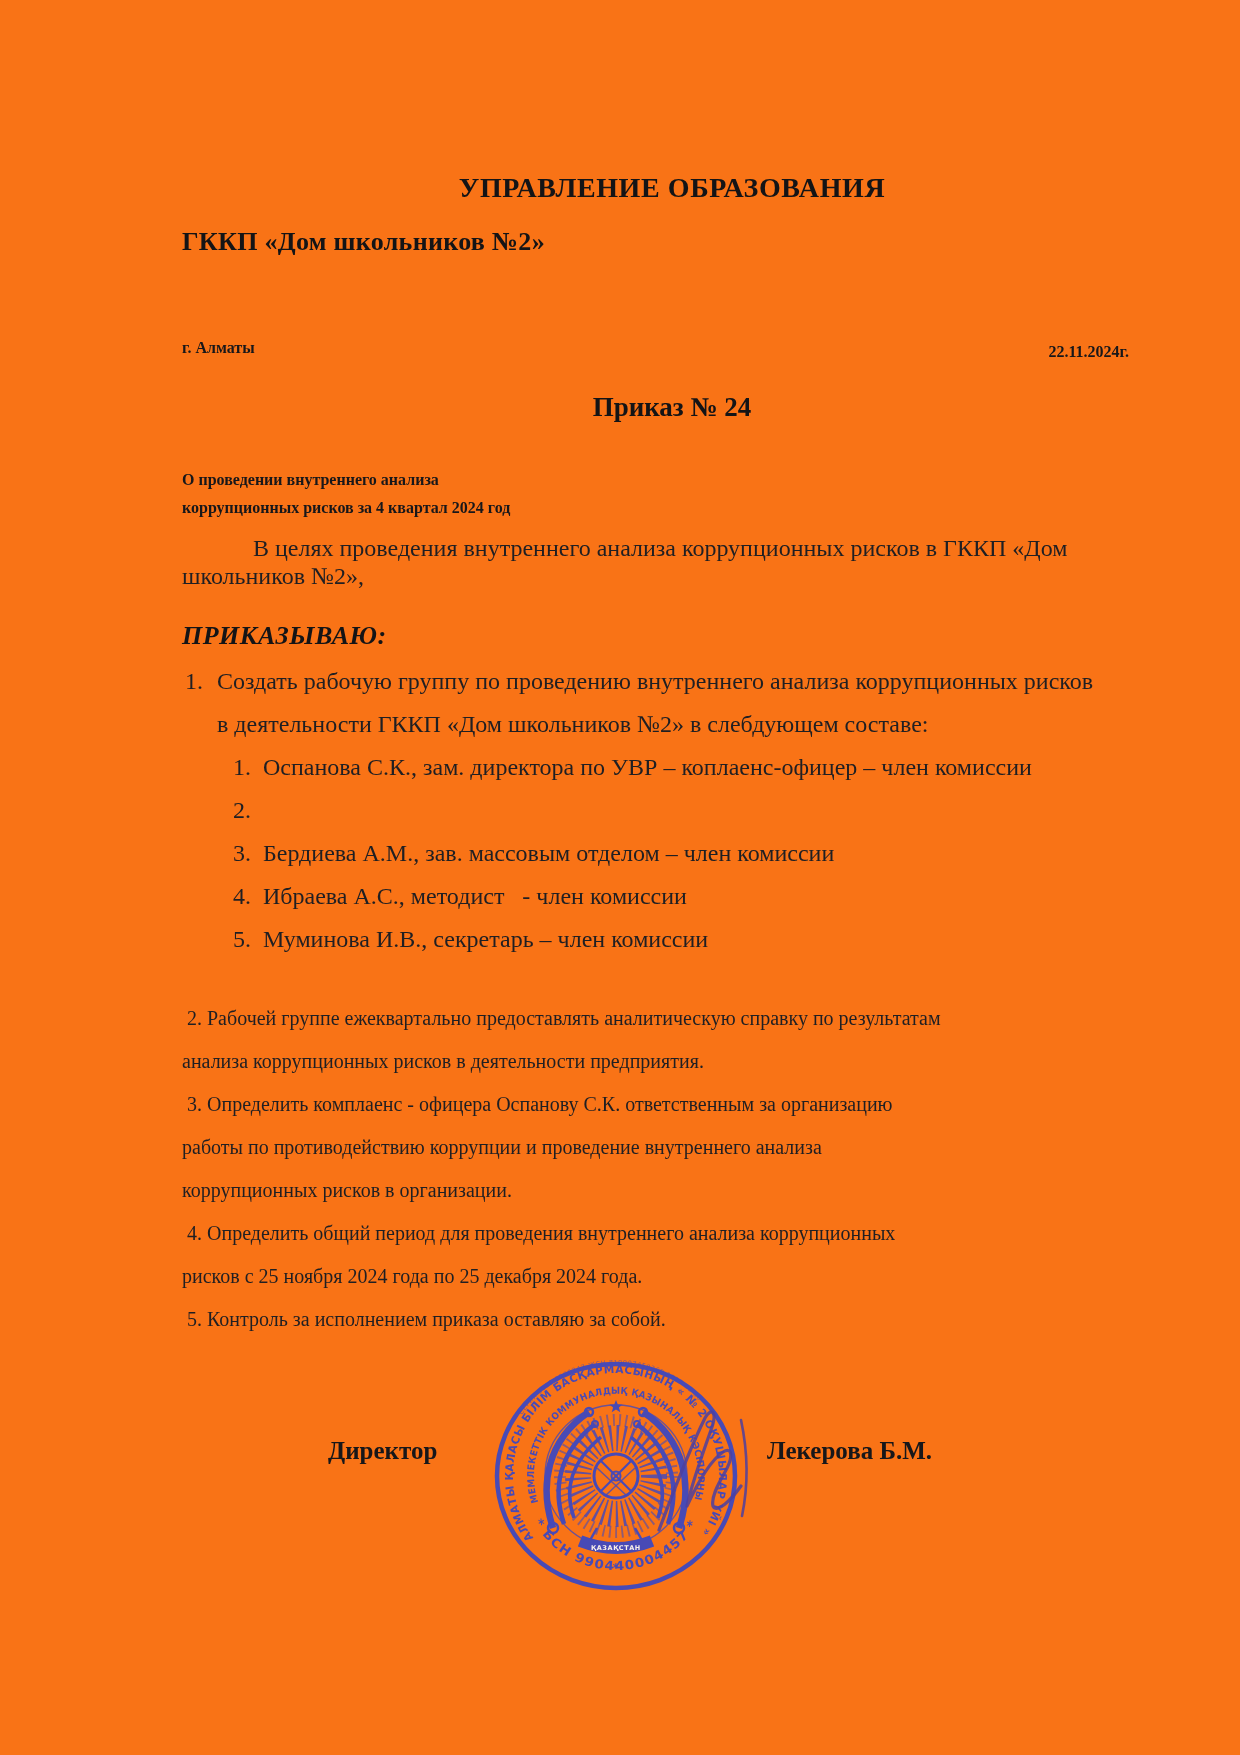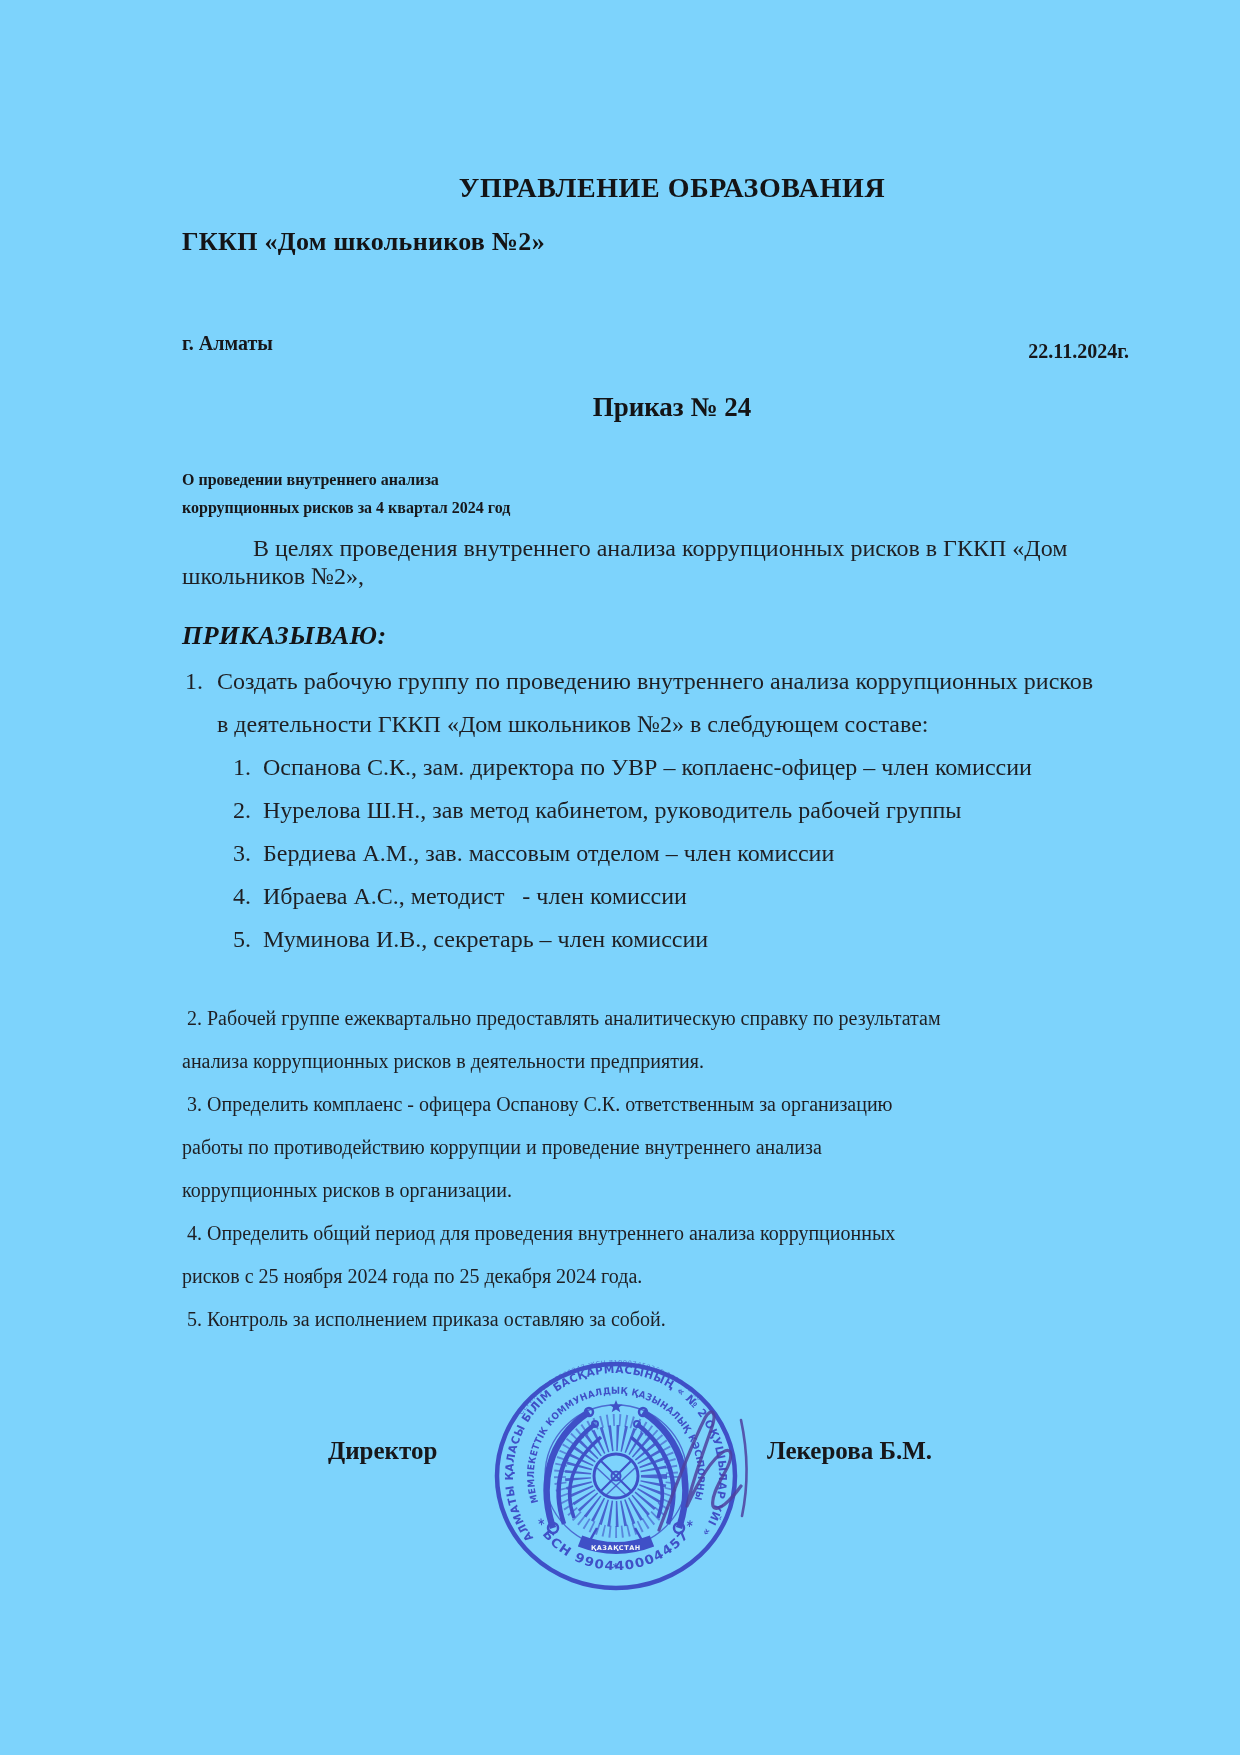--- a/index.html
+++ b/index.html
@@ -5,43 +5,43 @@
   html,body{margin:0;padding:0;}
   body{
     width:1240px;height:1755px;
     background:#e9e9e9;
     font-family:"Liberation Serif","DejaVu Serif",serif;
     overflow:hidden;
   }
   .page{
     position:relative;
     width:1240px;height:1755px;
-    background:#7dd3fc;
+    background:#f97316;
     color:#1f1f23;
   }
   .content{
     position:absolute;
     left:182px;top:0;
     width:980px;
     padding-top:172px;
   }
   .h-dept{
     font-size:28px;font-weight:bold;line-height:32px;
     text-align:center;letter-spacing:.6px;color:#141416;
     margin:0;
   }
   .h-org{
     font-size:26px;font-weight:bold;line-height:32px;
     letter-spacing:.3px;color:#141416;
     margin:22px 0 0 0;
   }
   .city-date{
-    display:flex;justify-content:space-between;align-items:flex-start;
+    display:flex;justify-content:space-between;align-items:center;
     margin-top:74px;height:32px;
-    font-size:20px;font-weight:bold;color:#17171a;
+    font-size:16px;font-weight:bold;color:#17171a;
   }
   .city-date .date{margin-right:33px;margin-top:8px;}
   .h-order{
     font-size:27px;font-weight:bold;line-height:32px;
     text-align:center;color:#141416;margin:27px 0 0 0;
   }
   .subject{
     margin-top:43px;
     font-size:16px;font-weight:bold;line-height:28px;
     white-space:pre-line;color:#17171a;
@@ -144,21 +144,20 @@
 в деятельности ГККП «Дом школьников №2» в слебдующем составе:</span>
     </div>
 
     <div class="member-list">
       <div class="member-row">
         <span class="marker">1.</span>
         <span>Оспанова С.К., зам. директора по УВР – коплаенс-офицер – член комиссии</span>
       </div>
       <div class="member-row">
         <span class="marker">2.</span>
-        <span>Нурелова Ш.Н., зав метод кабинетом, руководитель рабочей группы</span>
       </div>
       <div class="member-row">
         <span class="marker">3.</span>
         <span>Бердиева А.М., зав. массовым отделом – член комиссии</span>
       </div>
       <div class="member-row">
         <span class="marker">4.</span>
         <span>Ибраева А.С., методист&nbsp;&nbsp; - член комиссии</span>
       </div>
       <div class="member-row">

